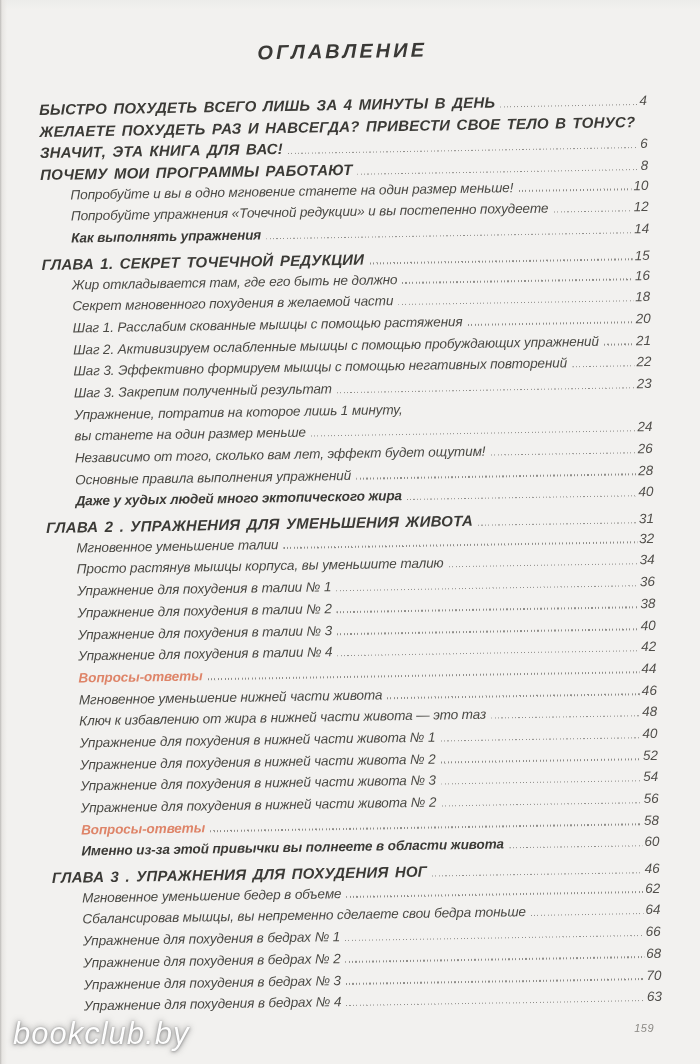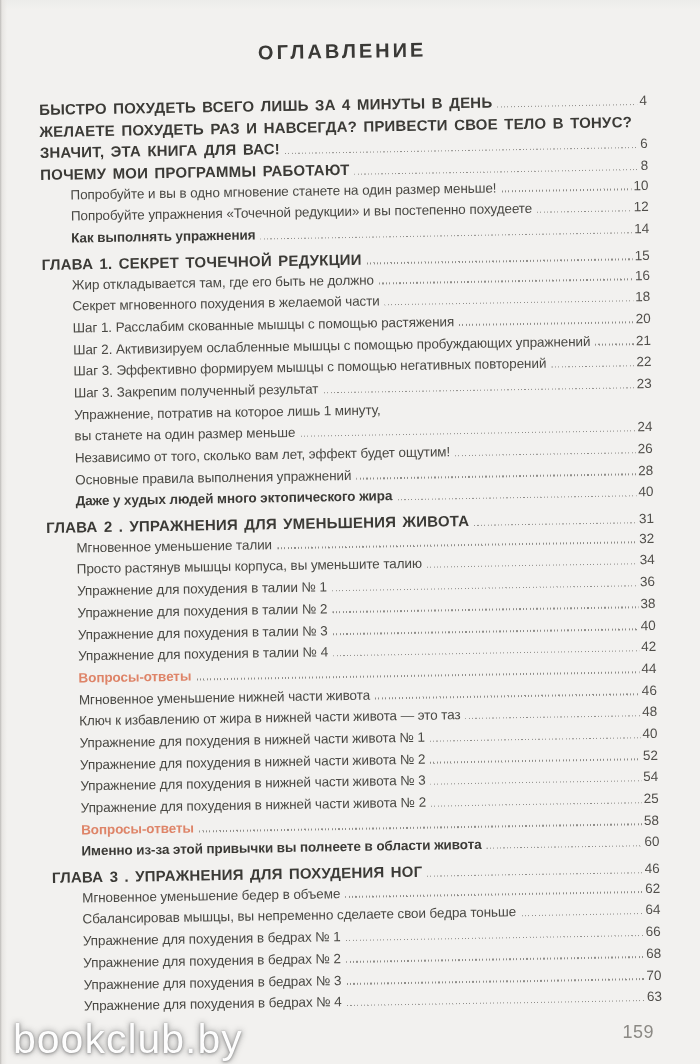--- a/index.html
+++ b/index.html
@@ -14,20 +14,21 @@
     font-family: "Liberation Sans", sans-serif;
     background: #f2f1ef;
   }
   .page {
     position: absolute;
     inset: 0;
     background:
       linear-gradient(90deg, #bdbbb8 0px, #e7e5e2 2px, rgba(242,241,239,0) 7px),
       linear-gradient(180deg, #ececea 0px, rgba(242,241,239,0) 10px),
       #f2f1ef;
+    font-style: italic;
   }
   
   .content {
     position: absolute;
     left: 38px;
     width: 608px;
     top: 40px;
     transform: rotate(-0.95deg);
     transform-origin: 50% 0;
   }
@@ -78,33 +79,33 @@
     letter-spacing: 0;
     word-spacing: normal;
     color: #504e4a;
     min-width: 6px;
     text-align: right;
   }
   .watermark {
     position: absolute;
     left: 13px;
     top: 1016px;
-    font-size: 41px;
+    font-size: 31px;
     letter-spacing: 1px;
     color: #fdfdfd;
     text-shadow:
       0 0 6px rgba(125,125,125,0.9),
       0 1px 3px rgba(125,125,125,0.7),
       0 0 1px rgba(150,150,150,0.8);
   }
   .folio {
     position: absolute;
     right: 46px;
     top: 1022px;
-    font-size: 18px;
+    font-size: 11px;
     color: #8b8984;
     letter-spacing: 0.5px;
   }
 </style>
 </head>
 <body>
 
 <div class="page">
   <div class="content">
     <div class="title">ОГЛАВЛЕНИЕ</div>
@@ -265,21 +266,21 @@
           <span class="pagenum">52</span>
         </div>
         <div class="row normal lvl1">
           <span class="txt">Упражнение для похудения в нижней части живота № 3</span>
           <span class="leader"></span>
           <span class="pagenum">54</span>
         </div>
         <div class="row normal lvl1">
           <span class="txt">Упражнение для похудения в нижней части живота № 2</span>
           <span class="leader"></span>
-          <span class="pagenum">25</span>
+          <span class="pagenum">56</span>
         </div>
         <div class="row accent lvl1">
           <span class="txt">Вопросы-ответы</span>
           <span class="leader"></span>
           <span class="pagenum">58</span>
         </div>
         <div class="row bold lvl1">
           <span class="txt">Именно из-за этой привычки вы полнеете в области живота</span>
           <span class="leader"></span>
           <span class="pagenum">60</span>

